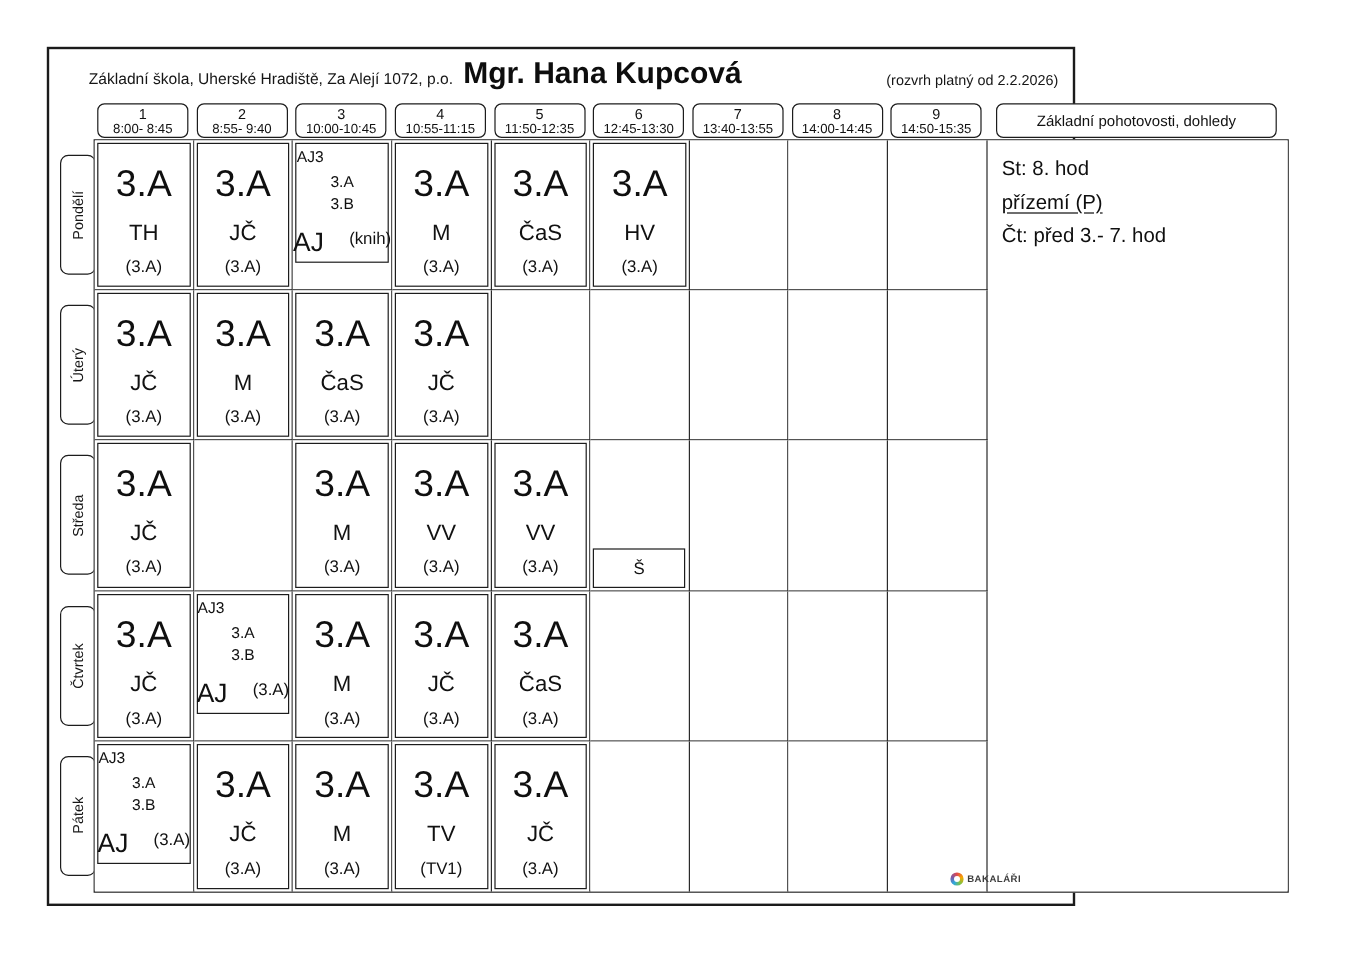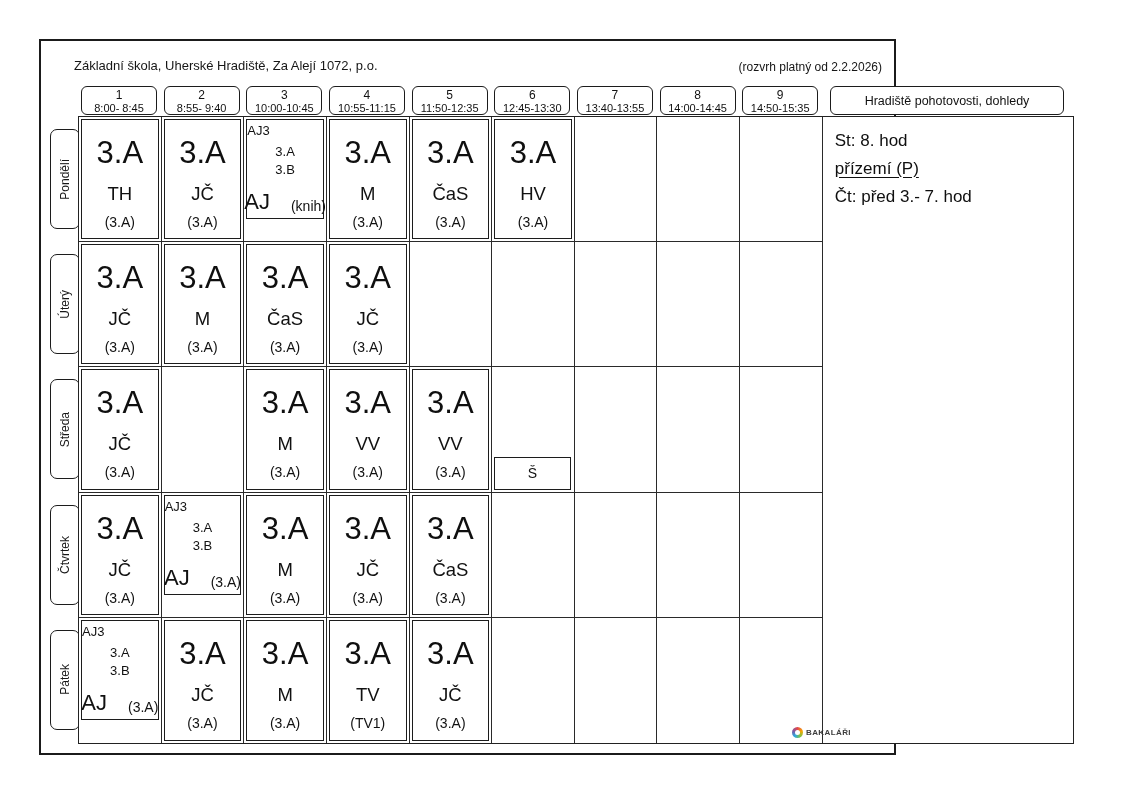--- a/index.html
+++ b/index.html
@@ -45,21 +45,21 @@
   .lesson-subject { margin-top:13px; line-height:22px; font-size:18.5px; }
   .lesson-room    { margin-top:9px;  line-height:17px; font-size:14px; }
 
   
   .split { position:absolute; left:2px; right:2px; top:2px; height:100px;
     border:1px solid #1c1c1c; background:#fff; display:flex; flex-direction:column; }
   .split-group { text-align:left; padding-right:7px; margin-top:3px; font-size:13px; line-height:16px; }
   .split-class { text-align:center; font-size:13px; line-height:16px; margin-top:5px; }
   .split-class + .split-class { margin-top:2px; }
   .split-bottom { margin-top:auto; margin-bottom:4px; text-align:center;
-    display:flex; align-items:flex-end; justify-content:center; gap:21px; }
+    display:flex; align-items:flex-start; justify-content:center; gap:21px; }
   .split-subject { font-size:22px; line-height:24px; }
   .split-room { font-size:14px; }
 
   
   .dutybox { position:absolute; left:2px; right:3px; bottom:2px; height:33px;
     border:1.5px solid #1c1c1c; background:#fff;
     display:flex; align-items:center; justify-content:center; font-size:14px; }
 
   
   .note { font-size:17px; line-height:28px; color:#0f0f0f; }
@@ -73,20 +73,21 @@
     position:relative; }
   .logo-icon::after { content:""; position:absolute; left:3px; top:3px; width:5px; height:5px;
     border-radius:50%; background:#fff; }
   .logo-text { font-size:8px; font-weight:bold; letter-spacing:0.4px; color:#3c3c3c; }
 </style>
 </head>
 <body>
 
 <div class="frame">
   <div class="school">Základní škola, Uherské Hradiště, Za Alejí 1072, p.o.</div>
+  <div class="title">Mgr. Hana Kupcová</div>
   <div class="validity">(rozvrh platný od 2.2.2026)</div>
 
   <div id="period-headers">
       <div class="period-box" style="left: 40px;">
         <div class="pnum">1</div>
         <div class="ptime">8:00- 8:45</div>
       </div>
       <div class="period-box" style="left: 122.65px;">
         <div class="pnum">2</div>
         <div class="ptime">8:55- 9:40</div>
@@ -113,21 +114,21 @@
       </div>
       <div class="period-box" style="left: 618.55px;">
         <div class="pnum">8</div>
         <div class="ptime">14:00-14:45</div>
       </div>
       <div class="period-box" style="left: 701.2px;">
         <div class="pnum">9</div>
         <div class="ptime">14:50-15:35</div>
       </div>
     </div>
-  <div class="supl-header">Hradiště pohotovosti, dohledy</div>
+  <div class="supl-header">Základní pohotovosti, dohledy</div>
 
   <div id="day-tabs">
       <div class="day-tab" style="top: 88px;">
         <div class="day-label">Pondělí</div>
       </div>
       <div class="day-tab" style="top: 213.2px;">
         <div class="day-label">Úterý</div>
       </div>
       <div class="day-tab" style="top: 338.4px;">
         <div class="day-label">Středa</div>

